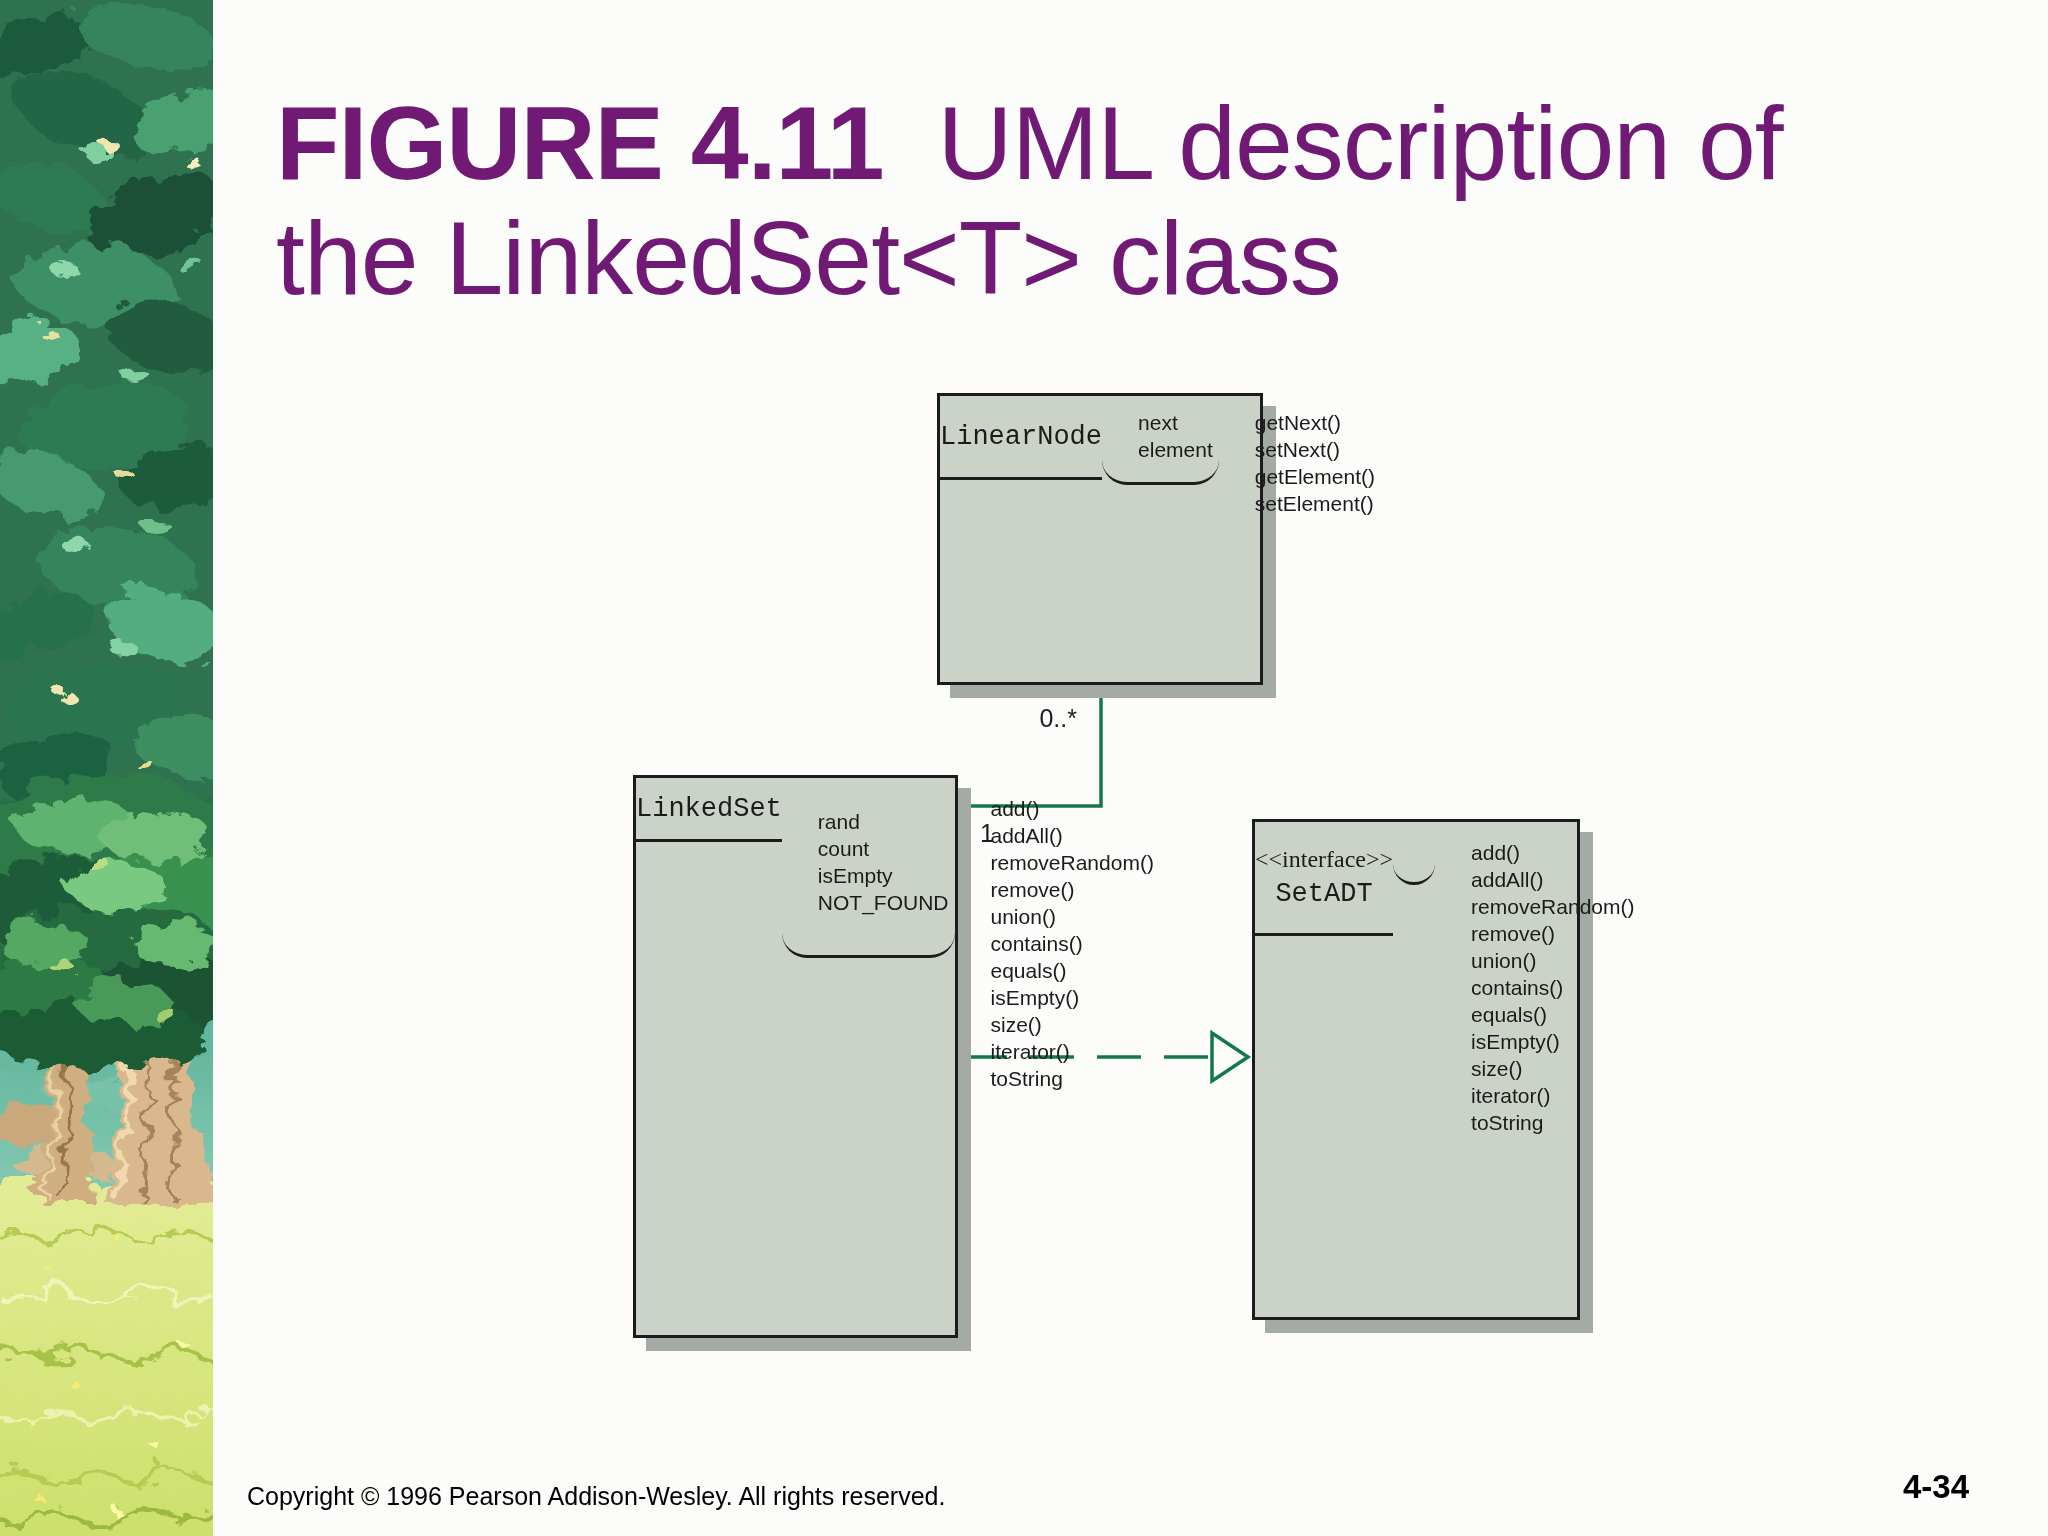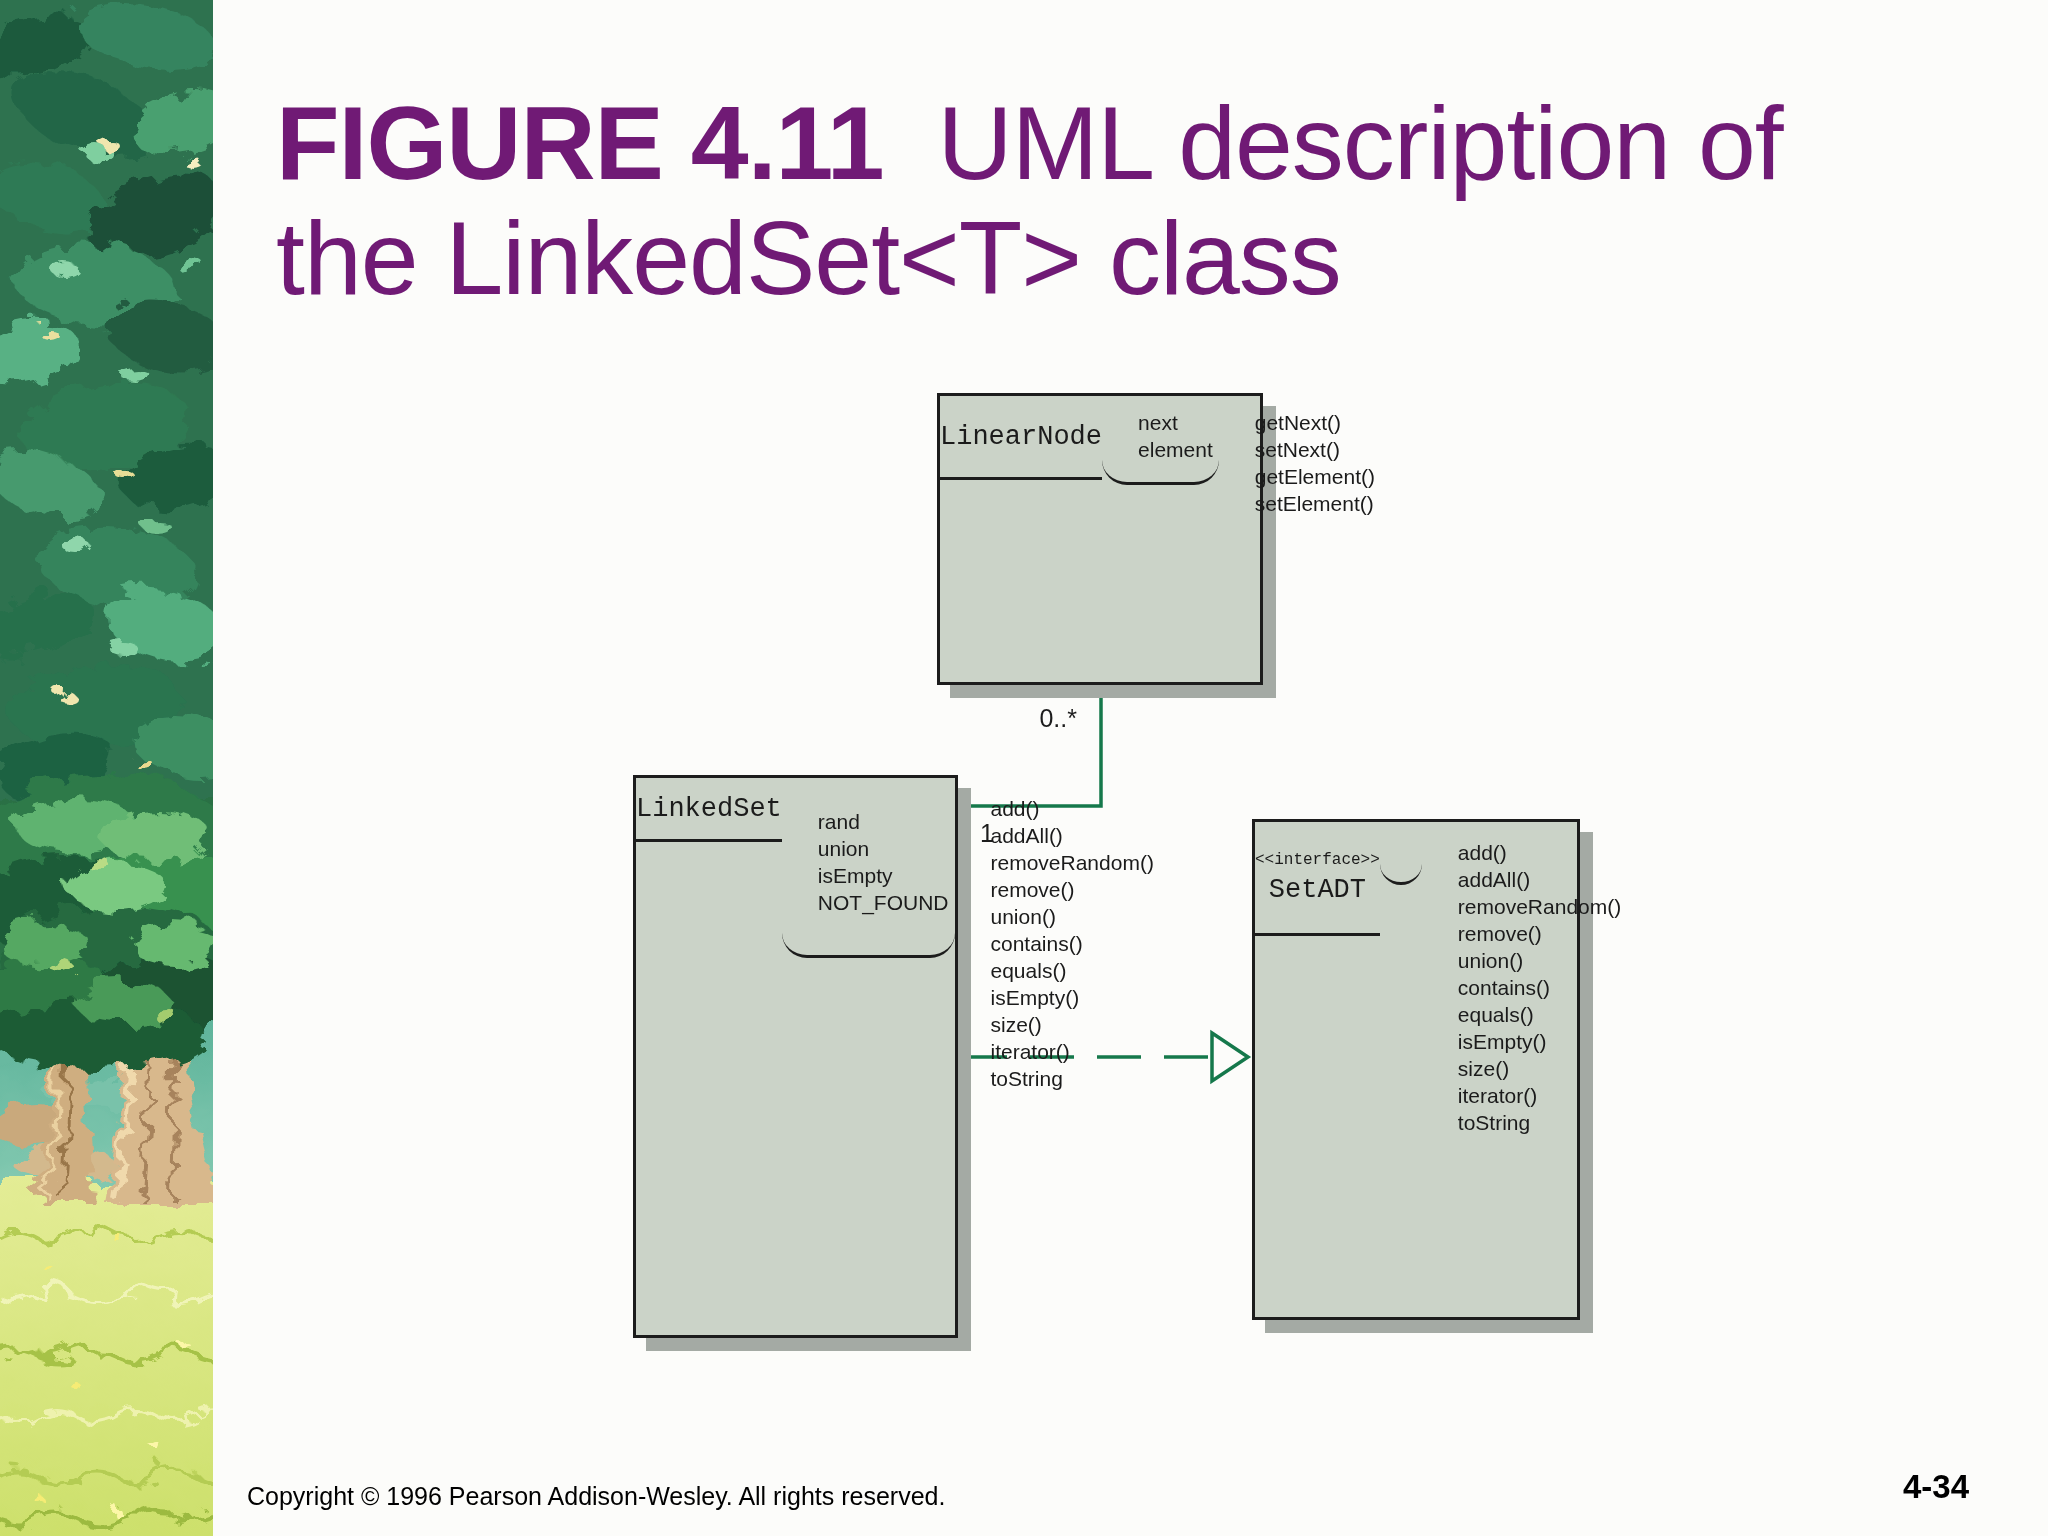--- a/index.html
+++ b/index.html
@@ -22,21 +22,21 @@
     position:absolute; box-sizing:border-box;
     background:#cbd3c8; border:3px solid #1c1c1c;
     box-shadow:13px 13px 0 #a4aaa4;
     display:flex; color:#1b1b1b;
   }
   .uml-title {
     flex:0 0 auto; border-bottom:3px solid #1c1c1c;
     display:flex; flex-direction:column; align-items:center; justify-content:center;
     font-family:"Liberation Mono", monospace; font-size:27px;
   }
-  .uml-title .stereo { font-family:Liberation Mono, monospace; font-size:16px; margin-bottom:6px; }
+  .uml-title .stereo { font-family:Liberation Serif, serif; font-size:24px; margin-bottom:6px; }
   .uml-attrs { flex:0 0 auto; border-bottom:3px solid #1c1c1c; }
   .uml-members { list-style:none; margin:0; padding:13px 6px 0 36px;border-radius:25px; }
   .uml-members li { font-size:21px; line-height:27px; white-space:nowrap; }
   .uml-methods { flex:1 1 auto; }
 
   #box-linearnode { left:937px; top:393px;  width:326px; height:292px; }
   #box-linearnode .uml-title   { height:81px; }
   #box-linearnode .uml-attrs   { height:73px; }
   #box-linkedset  { left:633px; top:775px;  width:325px; height:563px; }
   #box-linkedset .uml-title    { height:61px; }
@@ -189,21 +189,21 @@
       <li>setElement()</li>
     </ul>
   </div>
 
   <div class="uml-box" id="box-linkedset">
     <div class="uml-title">
       <span>LinkedSet</span>
     </div>
     <ul class="uml-members uml-attrs">
       <li>rand</li>
-      <li>union</li>
+      <li>count</li>
       <li>isEmpty</li>
       <li>NOT_FOUND</li>
     </ul>
     <ul class="uml-members uml-methods">
       <li>add()</li>
       <li>addAll()</li>
       <li>removeRandom()</li>
       <li>remove()</li>
       <li>union()</li>
       <li>contains()</li>

